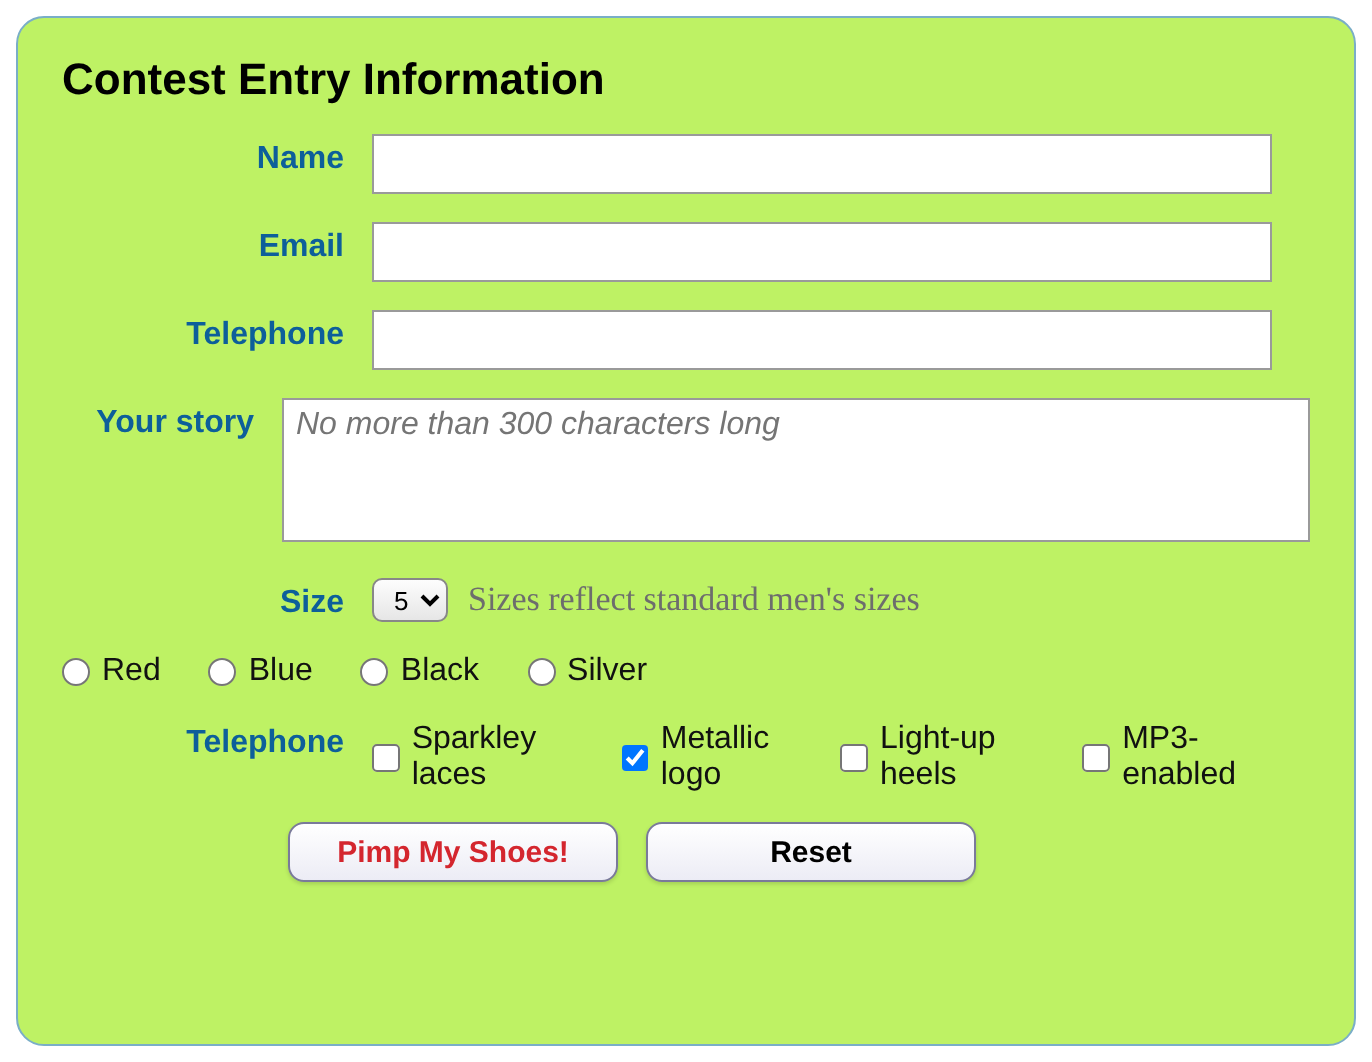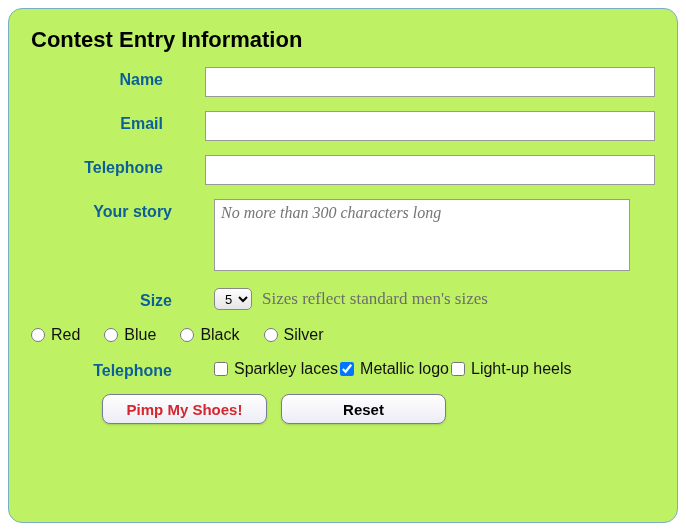--- a/index.html
+++ b/index.html
@@ -21,21 +21,20 @@
   h1.title {
     margin: 0 0 14px 0;
     font-size: 22px;
     font-weight: bold;
     color: #000;
   }
   .row {
     display: flex;
     align-items: flex-start;
     margin-bottom: 14px;
-    gap: 28px;
   }
   .row .label {
     width: 155px;
     text-align: right;
     padding-right: 14px;
     padding-top: 4px;
     color: #0d5f9a;
     font-weight: bold;
     font-size: 16px;
   }
@@ -44,25 +43,25 @@
   }
   input.text {
     width: 450px;
     height: 30px;
     padding: 4px 6px;
     font-size: 15px;
     border: 1px solid #9a9a9a;
     background: #fff;
   }
   textarea.story {
-    width: 416px;
+    width: 514px;
     height: 72px;
     padding: 4px 6px;
     font-size: 16px;
-    font-family: Liberation Serif, serif;
+    font-family: Liberation Sans, sans-serif;
     font-style: italic;
     color: #888;
     border: 1px solid #9a9a9a;
     background: #fff;
     resize: none;
   }
   .size-line {
     display: flex;
     align-items: center;
     gap: 10px;
@@ -98,21 +97,21 @@
     display: flex;
     flex-direction: row;
     gap: 2px;
     padding-top: 2px;
     font-size: 16px;
     color: #111;
   }
   .buttons {
     display: flex;
     gap: 14px;
-    margin-left: 71px;
+    margin-left: 113px;
     margin-top: 6px;
   }
   button.btn {
     width: 165px;
     height: 30px;
     font-size: 15px;
     font-weight: bold;
     border: 1px solid #7a7a9a;
     border-radius: 8px;
     background: linear-gradient(#ffffff, #ececf5);
@@ -200,20 +199,24 @@
         <span>Sparkley laces</span>
       </label>
       <label>
         <input type="checkbox" checked="" style="">
         <span>Metallic logo</span>
       </label>
       <label>
         <input type="checkbox" style="">
         <span>Light-up heels</span>
       </label>
+      <label>
+        <input type="checkbox" style="">
+        <span>MP3-enabled</span>
+      </label>
     </div>
   </div>
 
   <div class="buttons">
     <button class="btn submit">Pimp My Shoes!</button>
     <button class="btn reset">Reset</button>
   </div>
 </div>
 
 </body></html>

